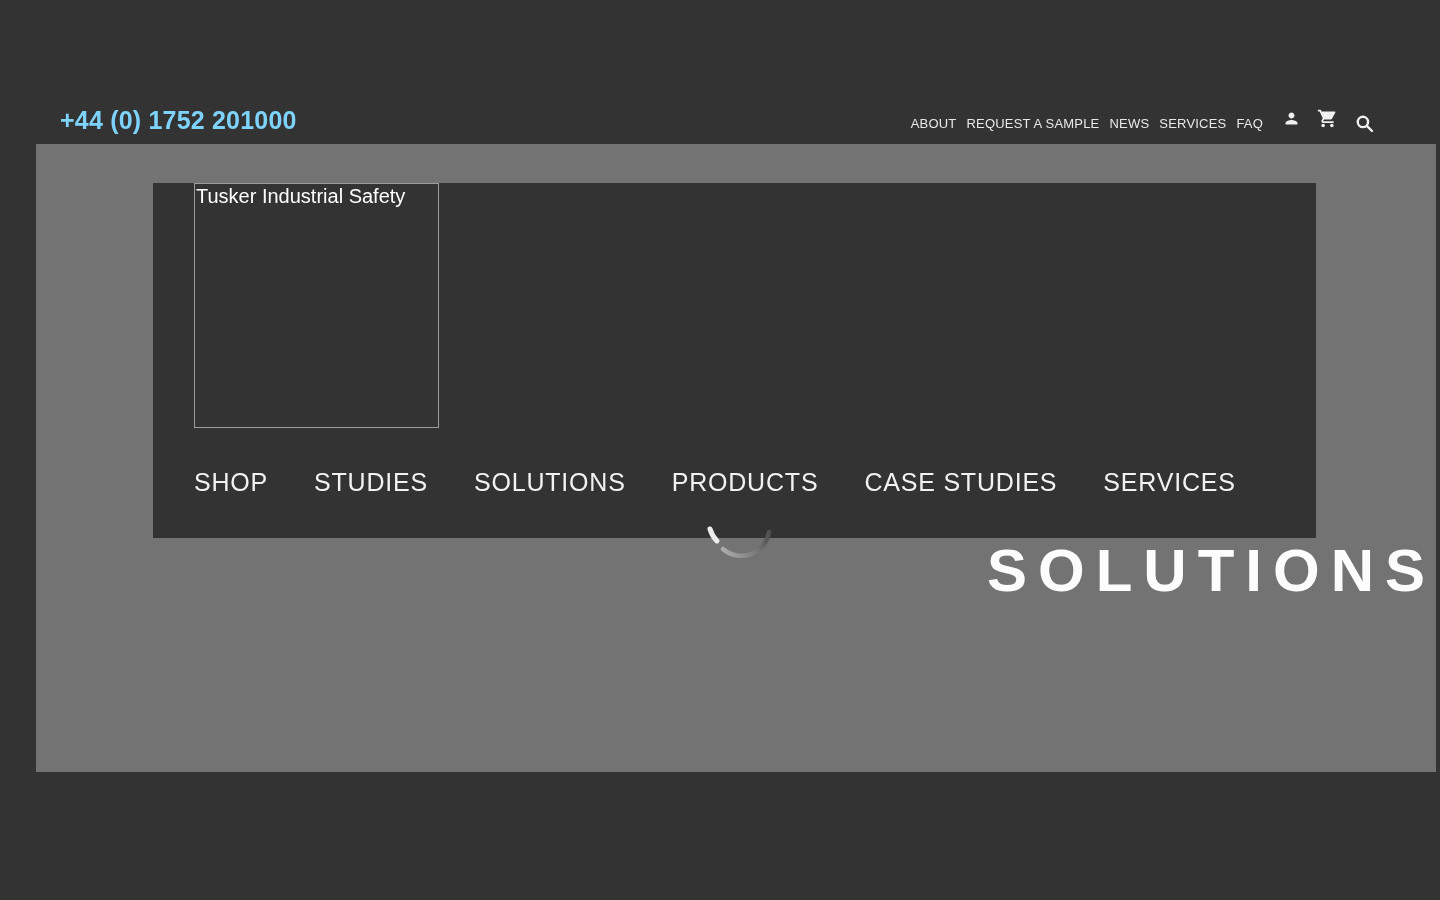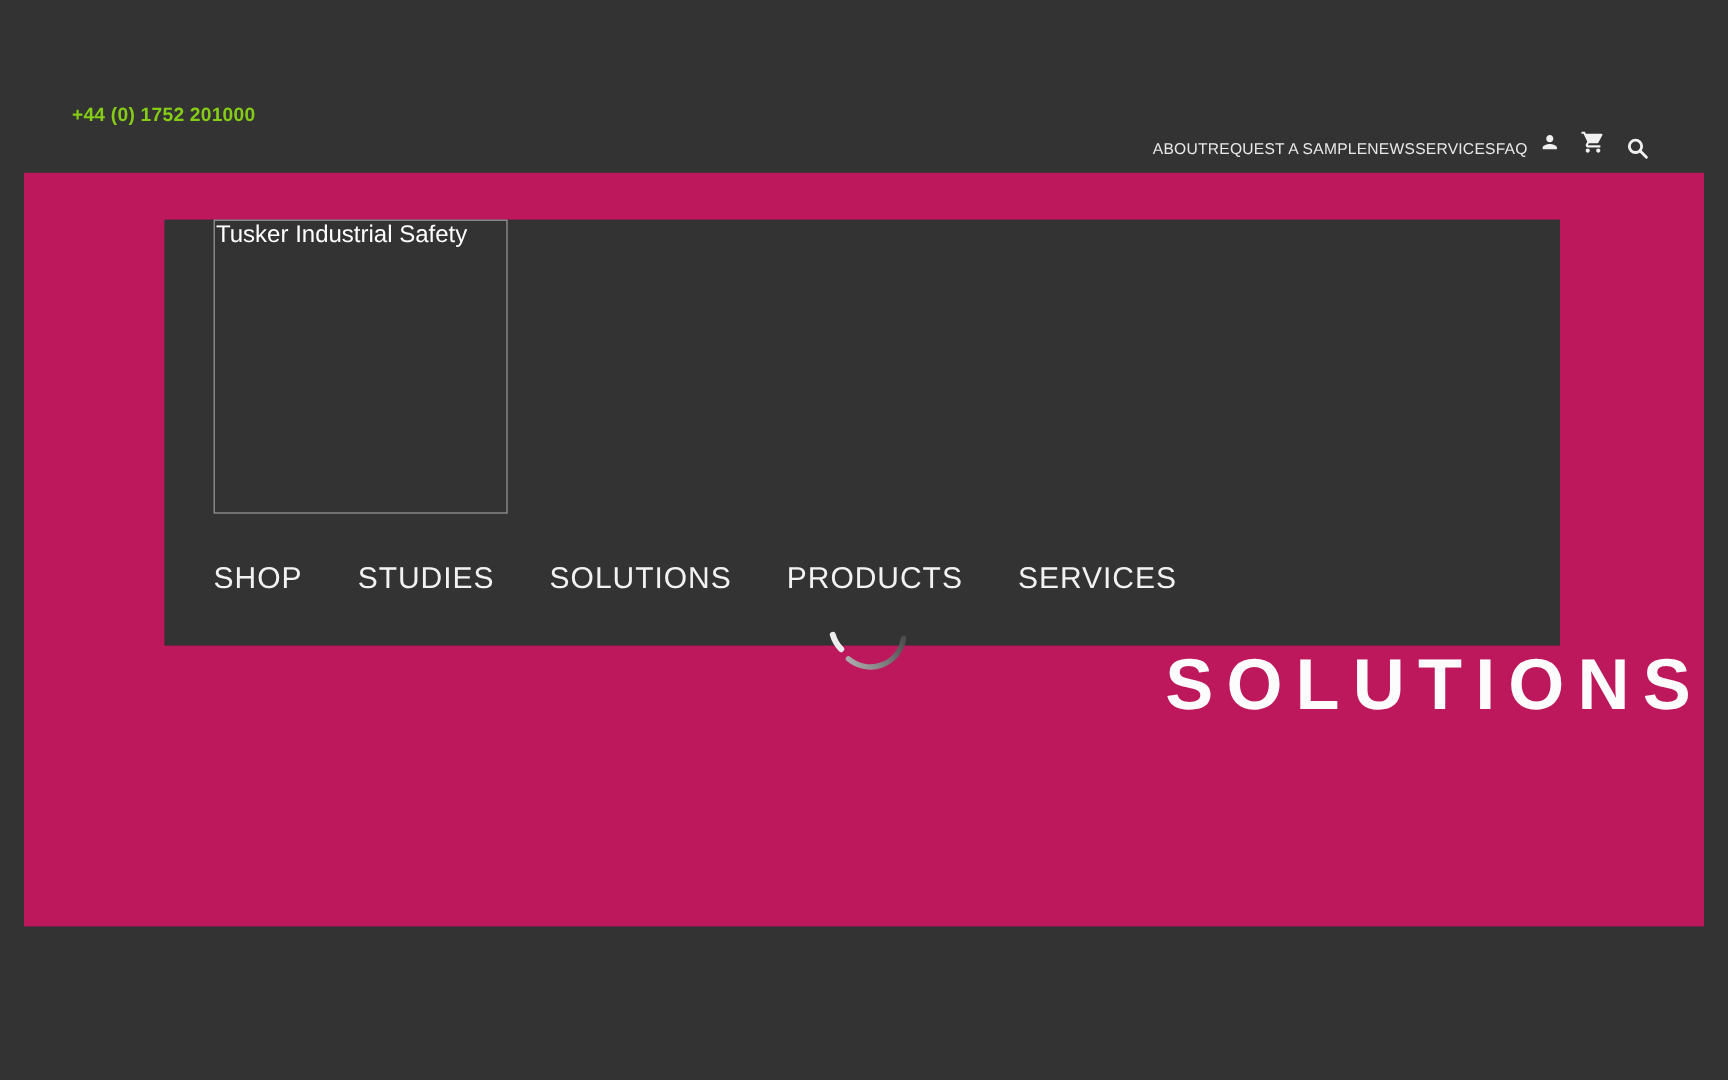--- a/index.html
+++ b/index.html
@@ -8,44 +8,44 @@
     width: 1440px; height: 900px;
     background: #333333;
     font-family: "Liberation Sans", sans-serif;
     position: relative;
     overflow: hidden;
   }
   a { text-decoration: none; }
 
   
   .phone {
-    position: absolute; left: 60px; top: 88px;
-    color: #84cc16; font-size: 16px; font-weight: bold;
+    position: absolute; left: 60px; top: 106px;
+    color: #7dd3fc; font-size: 25px; font-weight: bold;
     letter-spacing: 0.2px;
   }
   .utility {
     position: absolute; top: 110px; right: 66px; height: 26px;
-    display: flex; align-items: center; 
+    display: flex; align-items: center; gap: 10px;
   }
   .utility a.txt {
     color: #e8e8e8; font-size: 13px; letter-spacing: 0.2px;
   }
   .icon-group {
     display: flex; align-items: center; gap: 17px;
     margin-left: 10px; margin-top: -9px;
   }
   .icon-group .ic { display: inline-flex; cursor: pointer; }
   .ic svg { display: block; }
   .ic-search { margin-top: 9px; }
 
   
   .container {
-    position: absolute; left: 20px; top: 144px;
+    position: absolute; left: 36px; top: 144px;
     width: 1400px; height: 628px;
-    background: #be185d;
+    background: #737373;
     text-decoration: underline;
   }
 
   
   .panel {
     position: absolute; left: 117px; top: 39px;
     width: 1163px; height: 355px;
     background: #333333;
   }
   .logo-box {
@@ -114,20 +114,21 @@
 
   <div class="panel">
     <div class="logo-box">
       <span class="alt">Tusker Industrial Safety</span>
     </div>
     <nav class="main-nav">
       <a href="#">SHOP</a>
       <a href="#">STUDIES</a>
       <a href="#">SOLUTIONS</a>
       <a href="#">PRODUCTS</a>
+      <a href="#">CASE STUDIES</a>
       <a href="#">SERVICES</a>
     </nav>
   </div>
 
   <svg class="spinner" width="76" height="46" viewBox="0 0 76 46" fill="none">
     <defs>
       <linearGradient id="arcfade" x1="21" y1="34" x2="67" y2="17" gradientUnits="userSpaceOnUse">
         <stop offset="0" stop-color="#aaaaaa"></stop>
         <stop offset="0.6" stop-color="#7a7a7a"></stop>
         <stop offset="1" stop-color="#4e4e4e"></stop>

